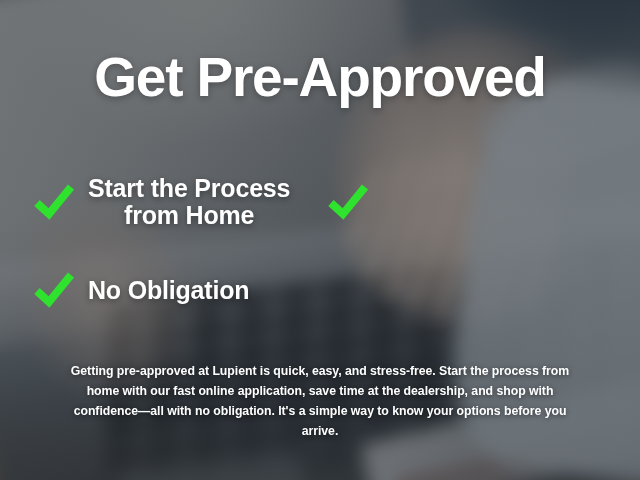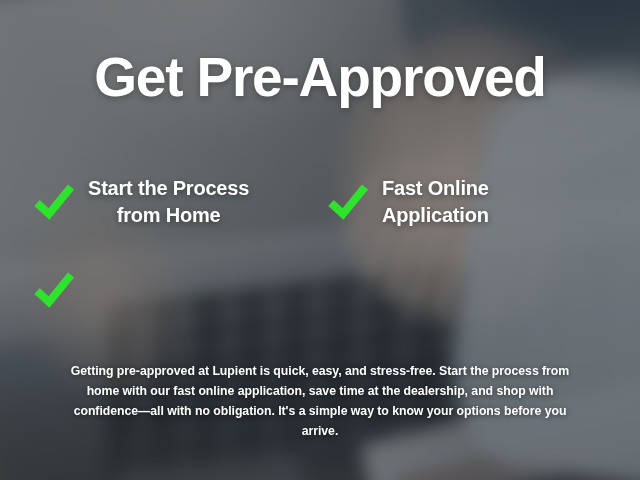--- a/index.html
+++ b/index.html
@@ -225,21 +225,21 @@
     padding: 0 6px;
   }
   .benefit .tick {
     flex: 0 0 auto;
     width: 44px;
     height: 44px;
     display: block;
   }
   .benefit .btext {
     color: #ffffff;
-    font-size: 20px;
+    font-size: 25px;
     line-height: 27px;
     font-weight: 700;
     letter-spacing: -0.2px;
     text-shadow: 0 2px 6px rgba(0,0,0,0.42);
   }
   .benefit.center-text .btext { text-align: center; }
   .benefit.left-text   .btext { text-align: left; }
 
   .paragraph {
     position: absolute;
@@ -290,28 +290,28 @@
         <svg class="tick" viewBox="0 0 44 44" aria-hidden="true">
           <path d="M5 23 L17 34 L39 7" fill="none" stroke="#2EE22E" stroke-width="8" stroke-linecap="butt" stroke-linejoin="miter"></path>
         </svg>
         <span class="btext">Start the Process<br>from Home</span>
       </div>
 
       <div class="benefit left-text">
         <svg class="tick" viewBox="0 0 44 44" aria-hidden="true">
           <path d="M5 23 L17 34 L39 7" fill="none" stroke="#2EE22E" stroke-width="8" stroke-linecap="butt" stroke-linejoin="miter"></path>
         </svg>
-        <span class="btext">Fast Online<br>Application</span>
       </div>
 
 
       <div class="benefit left-text">
         <svg class="tick" viewBox="0 0 44 44" aria-hidden="true">
           <path d="M5 23 L17 34 L39 7" fill="none" stroke="#2EE22E" stroke-width="8" stroke-linecap="butt" stroke-linejoin="miter"></path>
         </svg>
+        <span class="btext">No Obligation</span>
       </div>
 
     </div>
 
     <p class="paragraph">Getting pre-approved at Lupient is quick, easy, and stress-free. Start the process from home with our fast online application, save time at the dealership, and shop with confidence—all with no obligation. It's a simple way to know your options before you arrive.</p>
 
   </div>
 </div>
 
 </body></html>

